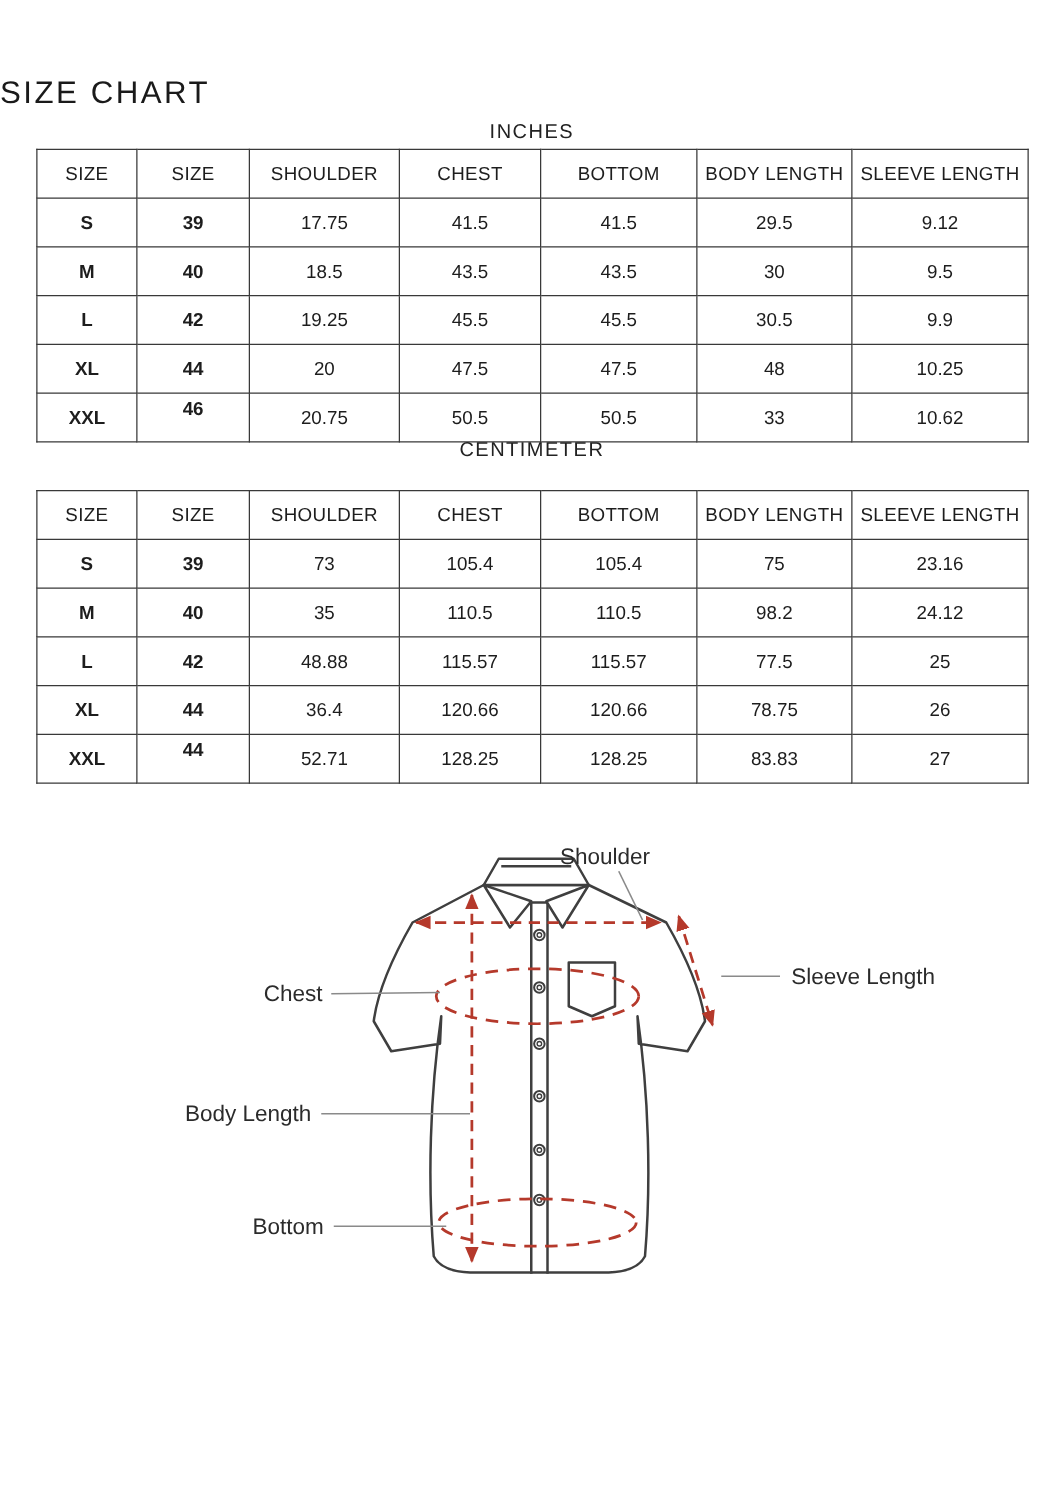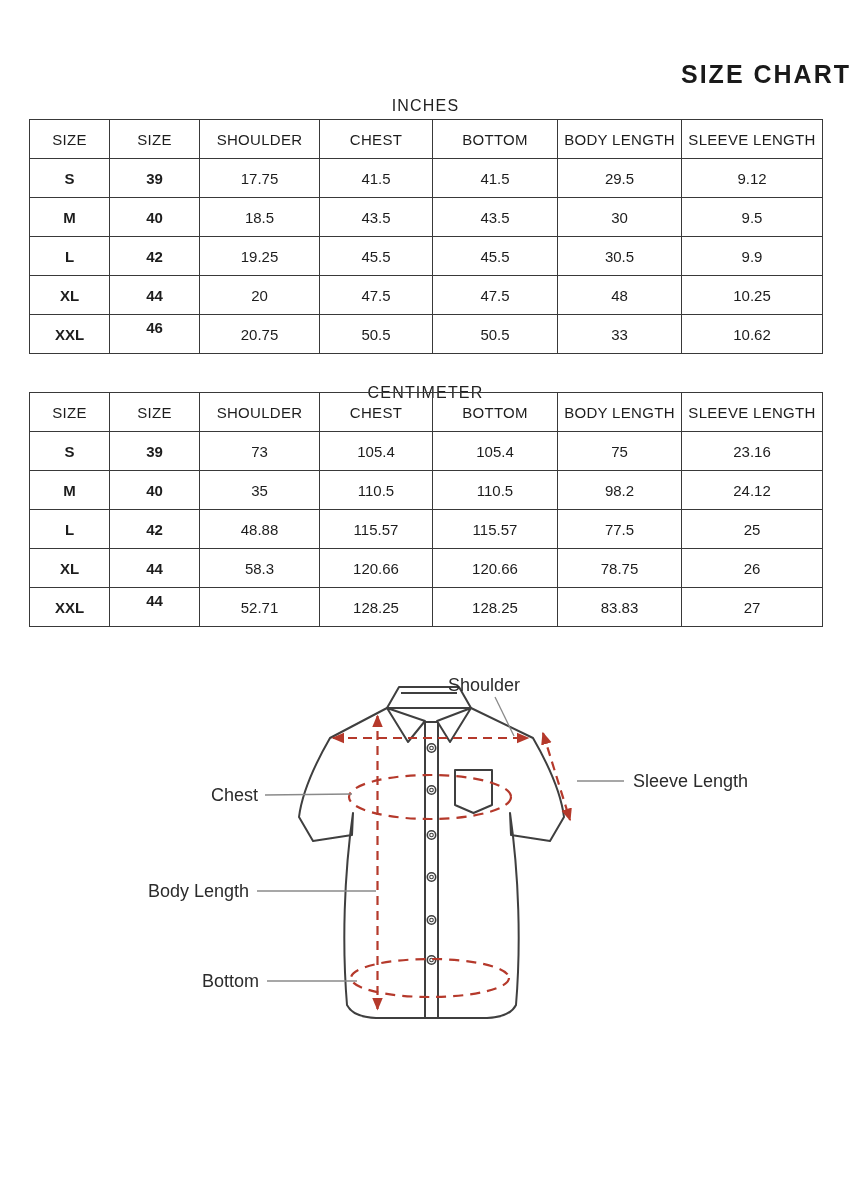--- a/index.html
+++ b/index.html
@@ -18,36 +18,36 @@
     position:relative;
     width:851px;
     height:1200px;
     background:#fff;
     overflow:hidden;
     margin:0 auto;
   }
   .page-title{
     position:absolute;
     top:60px; left:0; width:851px;
-    text-align:right;
+    text-align:left;
     font-size:25px;
-    font-weight:bold;
+    font-weight:normal;
     letter-spacing:2px;
     color:#1a1a1a;
   }
   .unit-label{
     position:absolute;
     left:0; width:851px;
     text-align:center;
     font-size:16px;
     letter-spacing:1.2px;
     color:#222;
   }
   #unit-inches{top:97px;}
-  #unit-cm{top:384px;}
+  #unit-cm{top:352px;}
   table.size-table{
     position:absolute;
     left:29px;
     width:793px;
     border-collapse:collapse;
     table-layout:fixed;
   }
   #table-inches{top:119px;}
   #table-cm{top:392px;}
   .size-table th, .size-table td{
@@ -228,21 +228,21 @@
           <td class="bold"><span>42</span></td>
           <td><span>48.88</span></td>
           <td><span>115.57</span></td>
           <td><span>115.57</span></td>
           <td><span>77.5</span></td>
           <td><span>25</span></td>
         </tr>
         <tr>
           <td class="bold"><span>XL</span></td>
           <td class="bold"><span>44</span></td>
-          <td><span>58.3</span></td>
+          <td><span>36.4</span></td>
           <td><span>120.66</span></td>
           <td><span>120.66</span></td>
           <td><span>78.75</span></td>
           <td><span>26</span></td>
         </tr>
         <tr>
           <td class="bold"><span>XXL</span></td>
           <td class="bold hi"><span>44</span></td>
           <td><span>52.71</span></td>
           <td><span>128.25</span></td>

